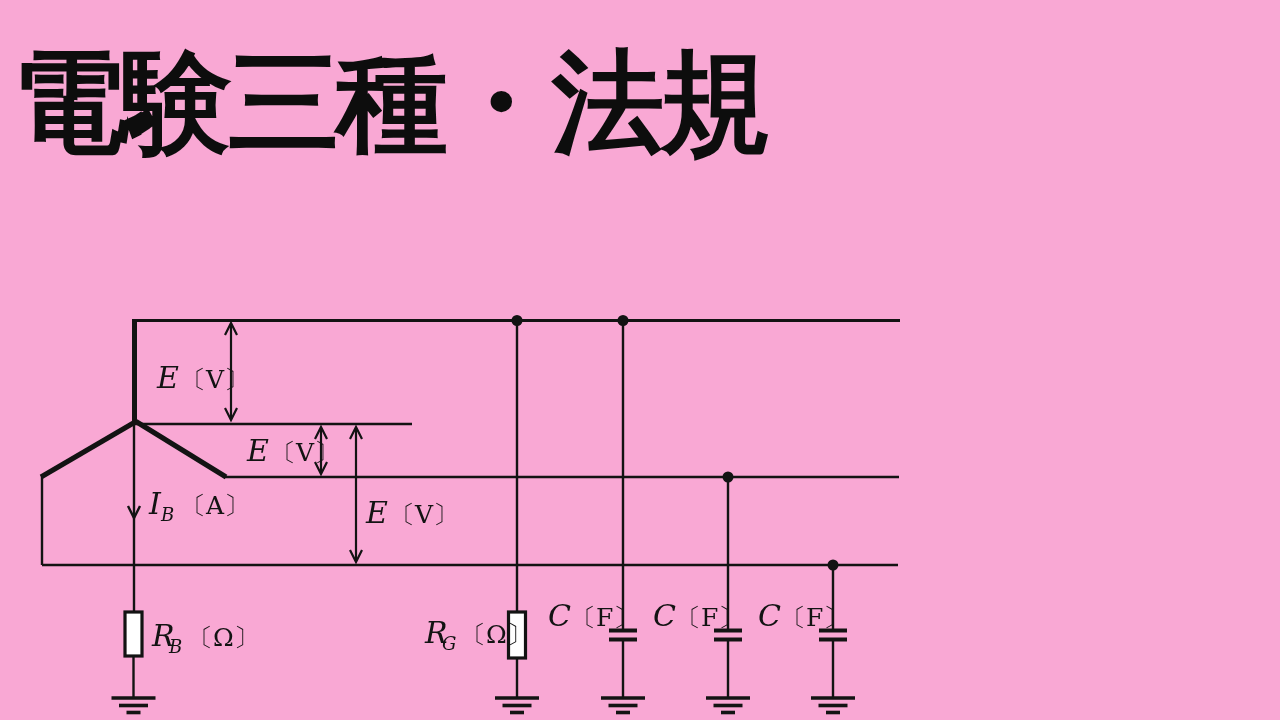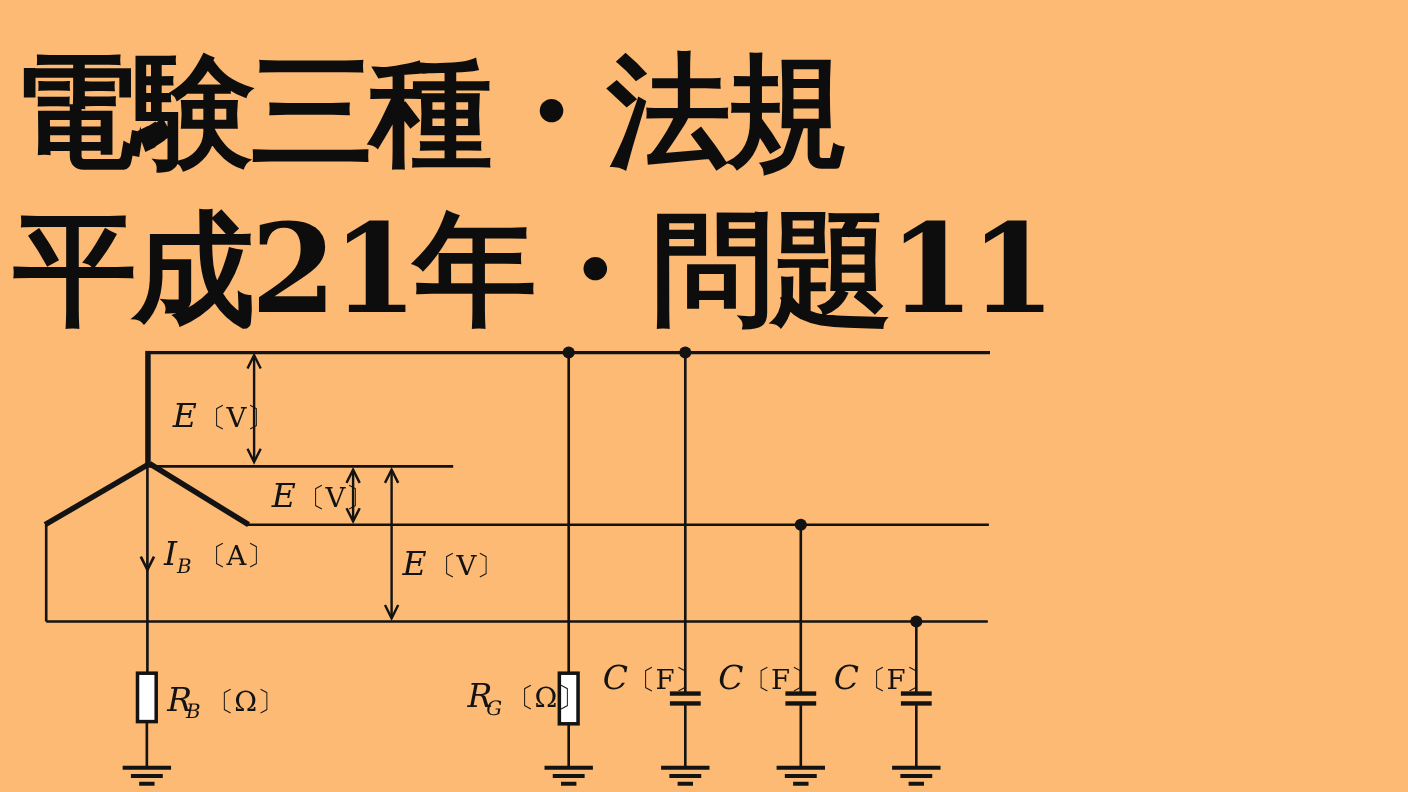--- a/index.html
+++ b/index.html
@@ -1,34 +1,33 @@
 <!DOCTYPE html>
 <html><head>
 <meta charset="utf-8">
 <style>
   html,body{margin:0;padding:0;}
   body{width:1280px;height:720px;background:#ffffff;overflow:hidden;
        font-family:"DejaVu Serif","Liberation Serif",serif;}
-  .stage{position:absolute;left:0;top:0;width:1280px;height:720px;background:#fdba74;}
+  .stage{position:absolute;left:0;top:0;width:1280px;height:720px;background:#f9a8d4;}
   .title-line{position:absolute;left:12px;color:#0d0d0d;font-weight:700;
               font-size:112px;line-height:1;letter-spacing:-4px;white-space:nowrap;}
   #title-line1{top:46px;}
   #title-line2{top:190px;}
   svg text{fill:#131313;}
   .sym{font-style:italic;font-size:30px;}
   .sub{font-style:italic;font-size:18px;}
   .unit{font-style:normal;font-size:25px;}
 </style>
 </head>
 <body>
 
 <div class="stage">
 
   <div class="title-line" id="title-line1">電験三種・法規</div>
-  <div class="title-line" id="title-line2">平成21年・問題11</div>
 
   <svg width="1280" height="720" viewBox="0 0 1280 720" style="position:absolute;left:0;top:0;" stroke-linecap="butt" fill="none">
 
     <defs>
       <g id="gnd" stroke="#131313" stroke-width="3.6">
         <line x1="-22" y1="0" x2="22" y2="0"></line>
         <line x1="-14.5" y1="7.5" x2="14.5" y2="7.5"></line>
         <line x1="-7" y1="14.5" x2="7" y2="14.5"></line>
       </g>
     </defs>

